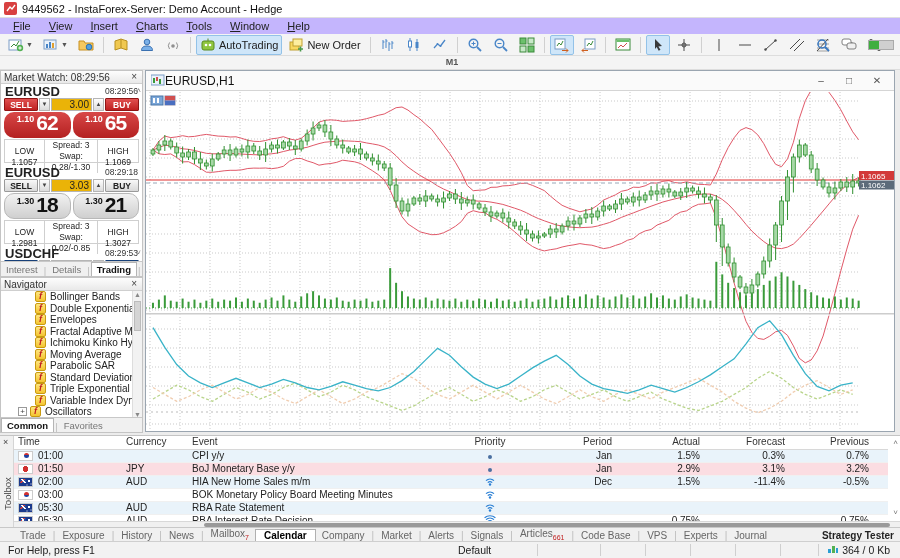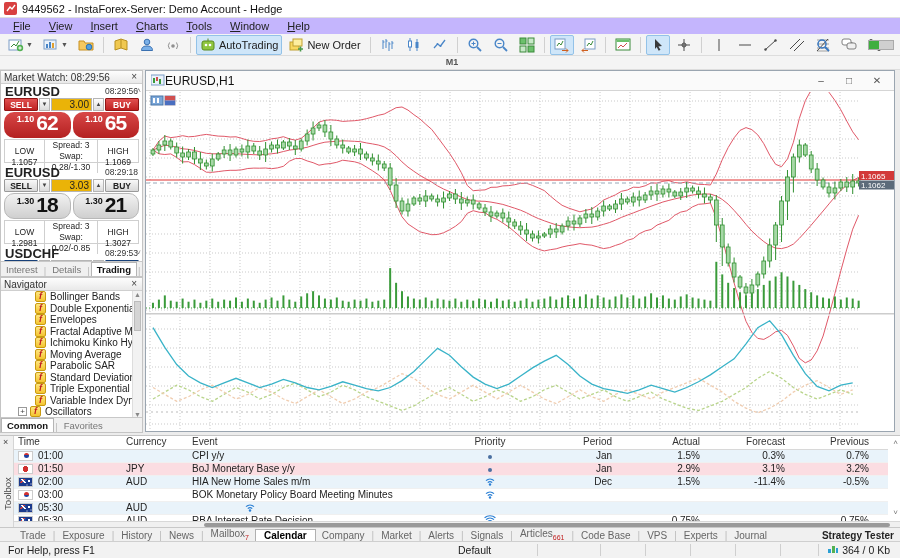--- a/index.html
+++ b/index.html
@@ -1054,20 +1054,21 @@
           <span class="c-act"></span>
           <span class="c-fc"></span>
           <span class="c-prev"></span>
         </div>
         <div class="cal-row bg-blue">
           <span class="c-time">
             <span class="flag flag-au"></span>
             <span>05:30</span>
           </span>
           <span class="c-cur">AUD</span>
+          <span class="c-event">RBA Rate Statement</span>
           <span class="c-prio"><svg width="12" height="10">
               <circle cx="6" cy="8.5" r="1.2" fill="#2a7fd4"></circle>
               <path d="M3.8 6.6a3.2 3.2 0 0 1 4.4 0" stroke="#2a7fd4" fill="none" stroke-width="1.2"></path>
               <path d="M2 4.6a6 6 0 0 1 8 0" stroke="#2a7fd4" fill="none" stroke-width="1.2"></path>
             </svg></span>
           <span class="c-period"></span>
           <span class="c-act"></span>
           <span class="c-fc"></span>
           <span class="c-prev"></span>
         </div>

